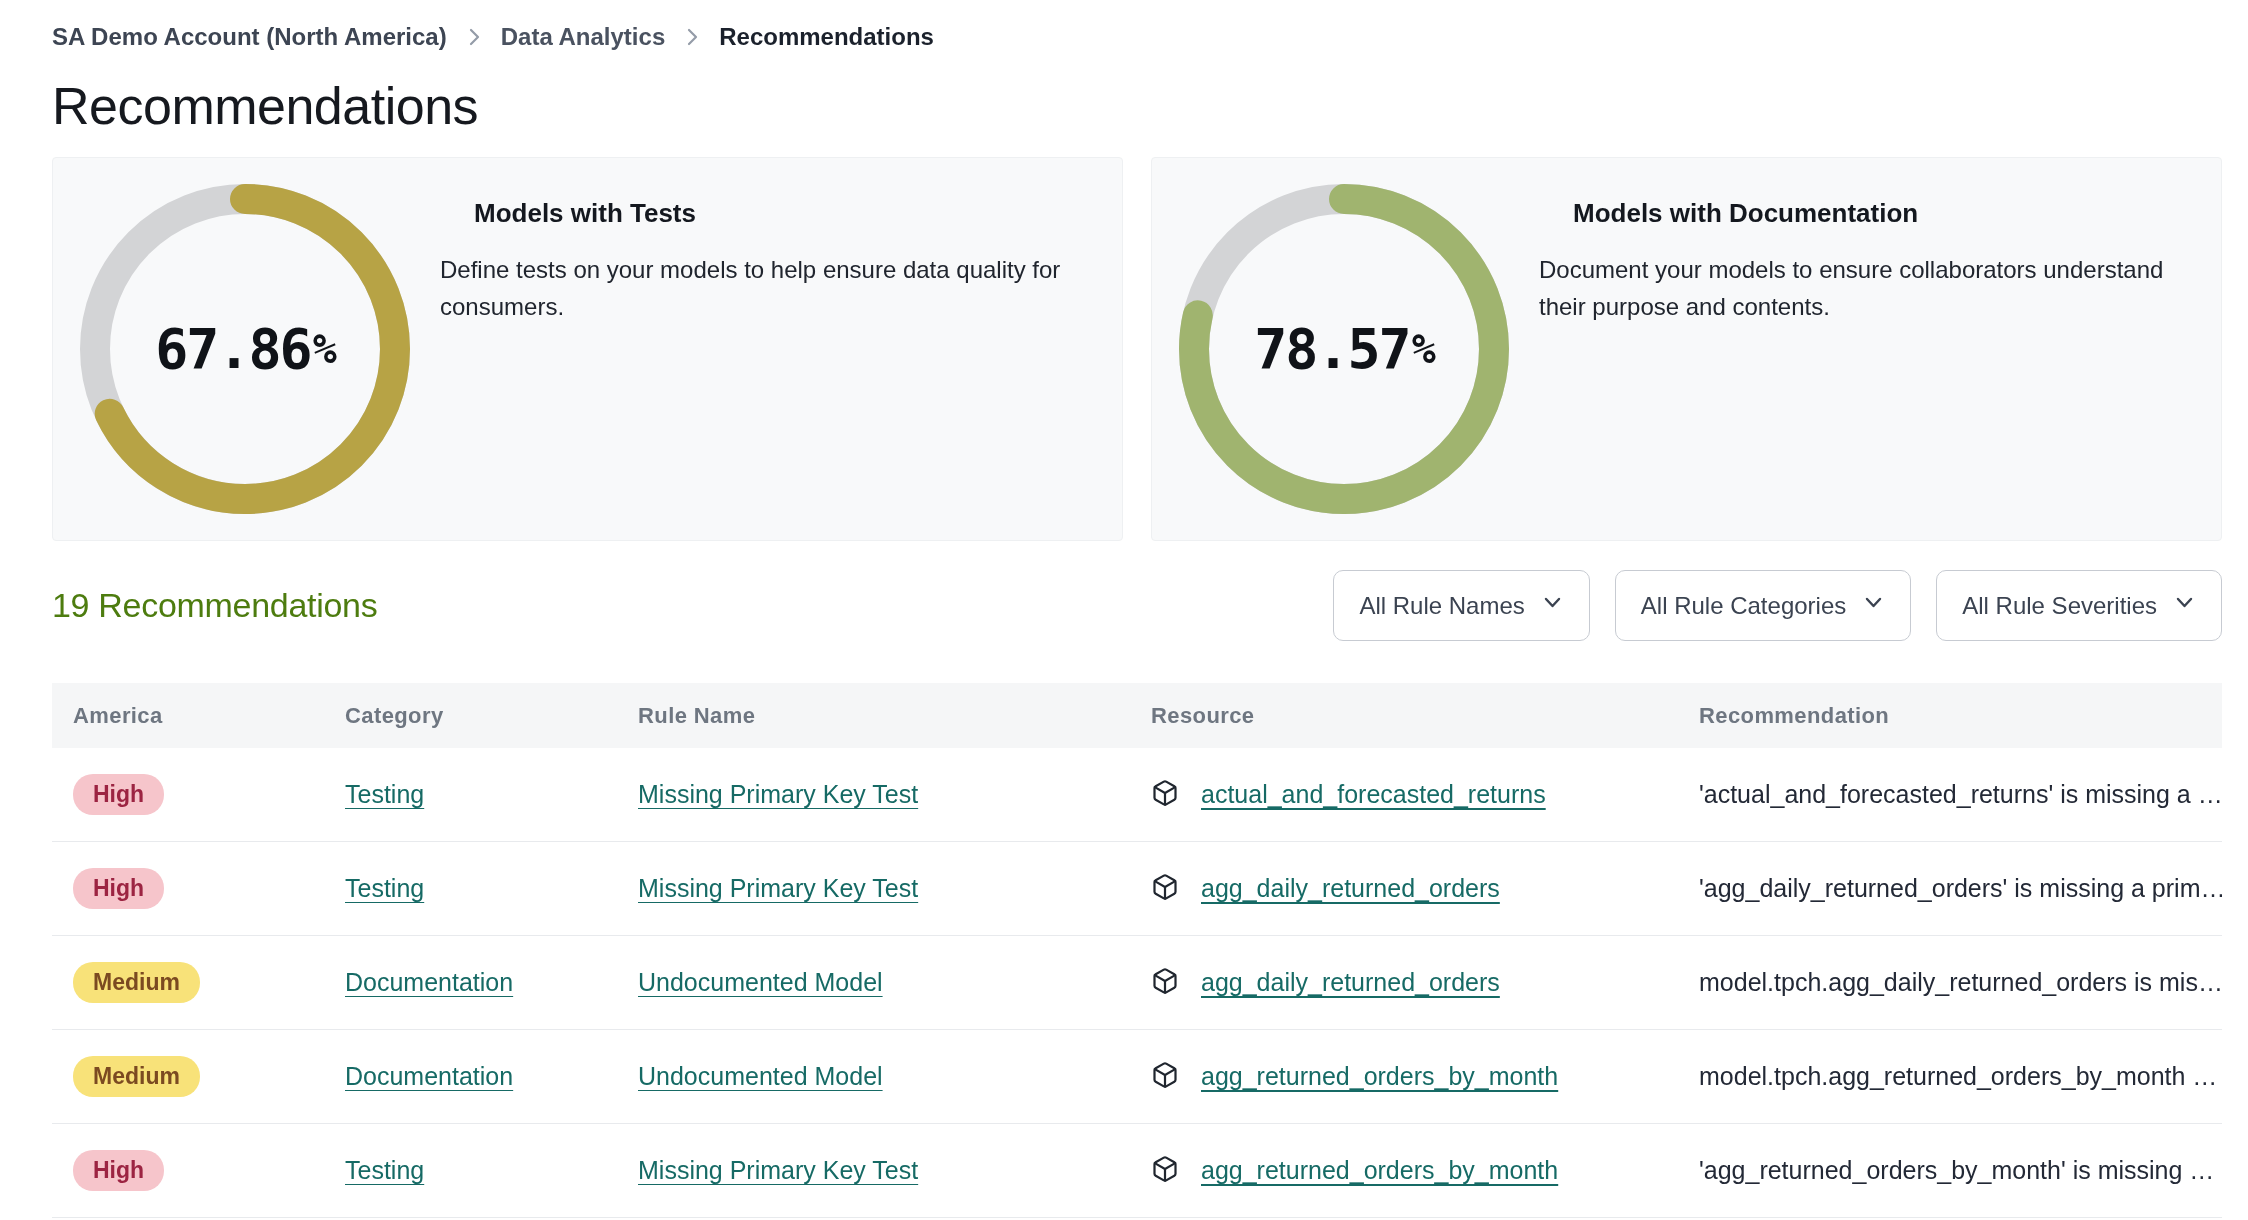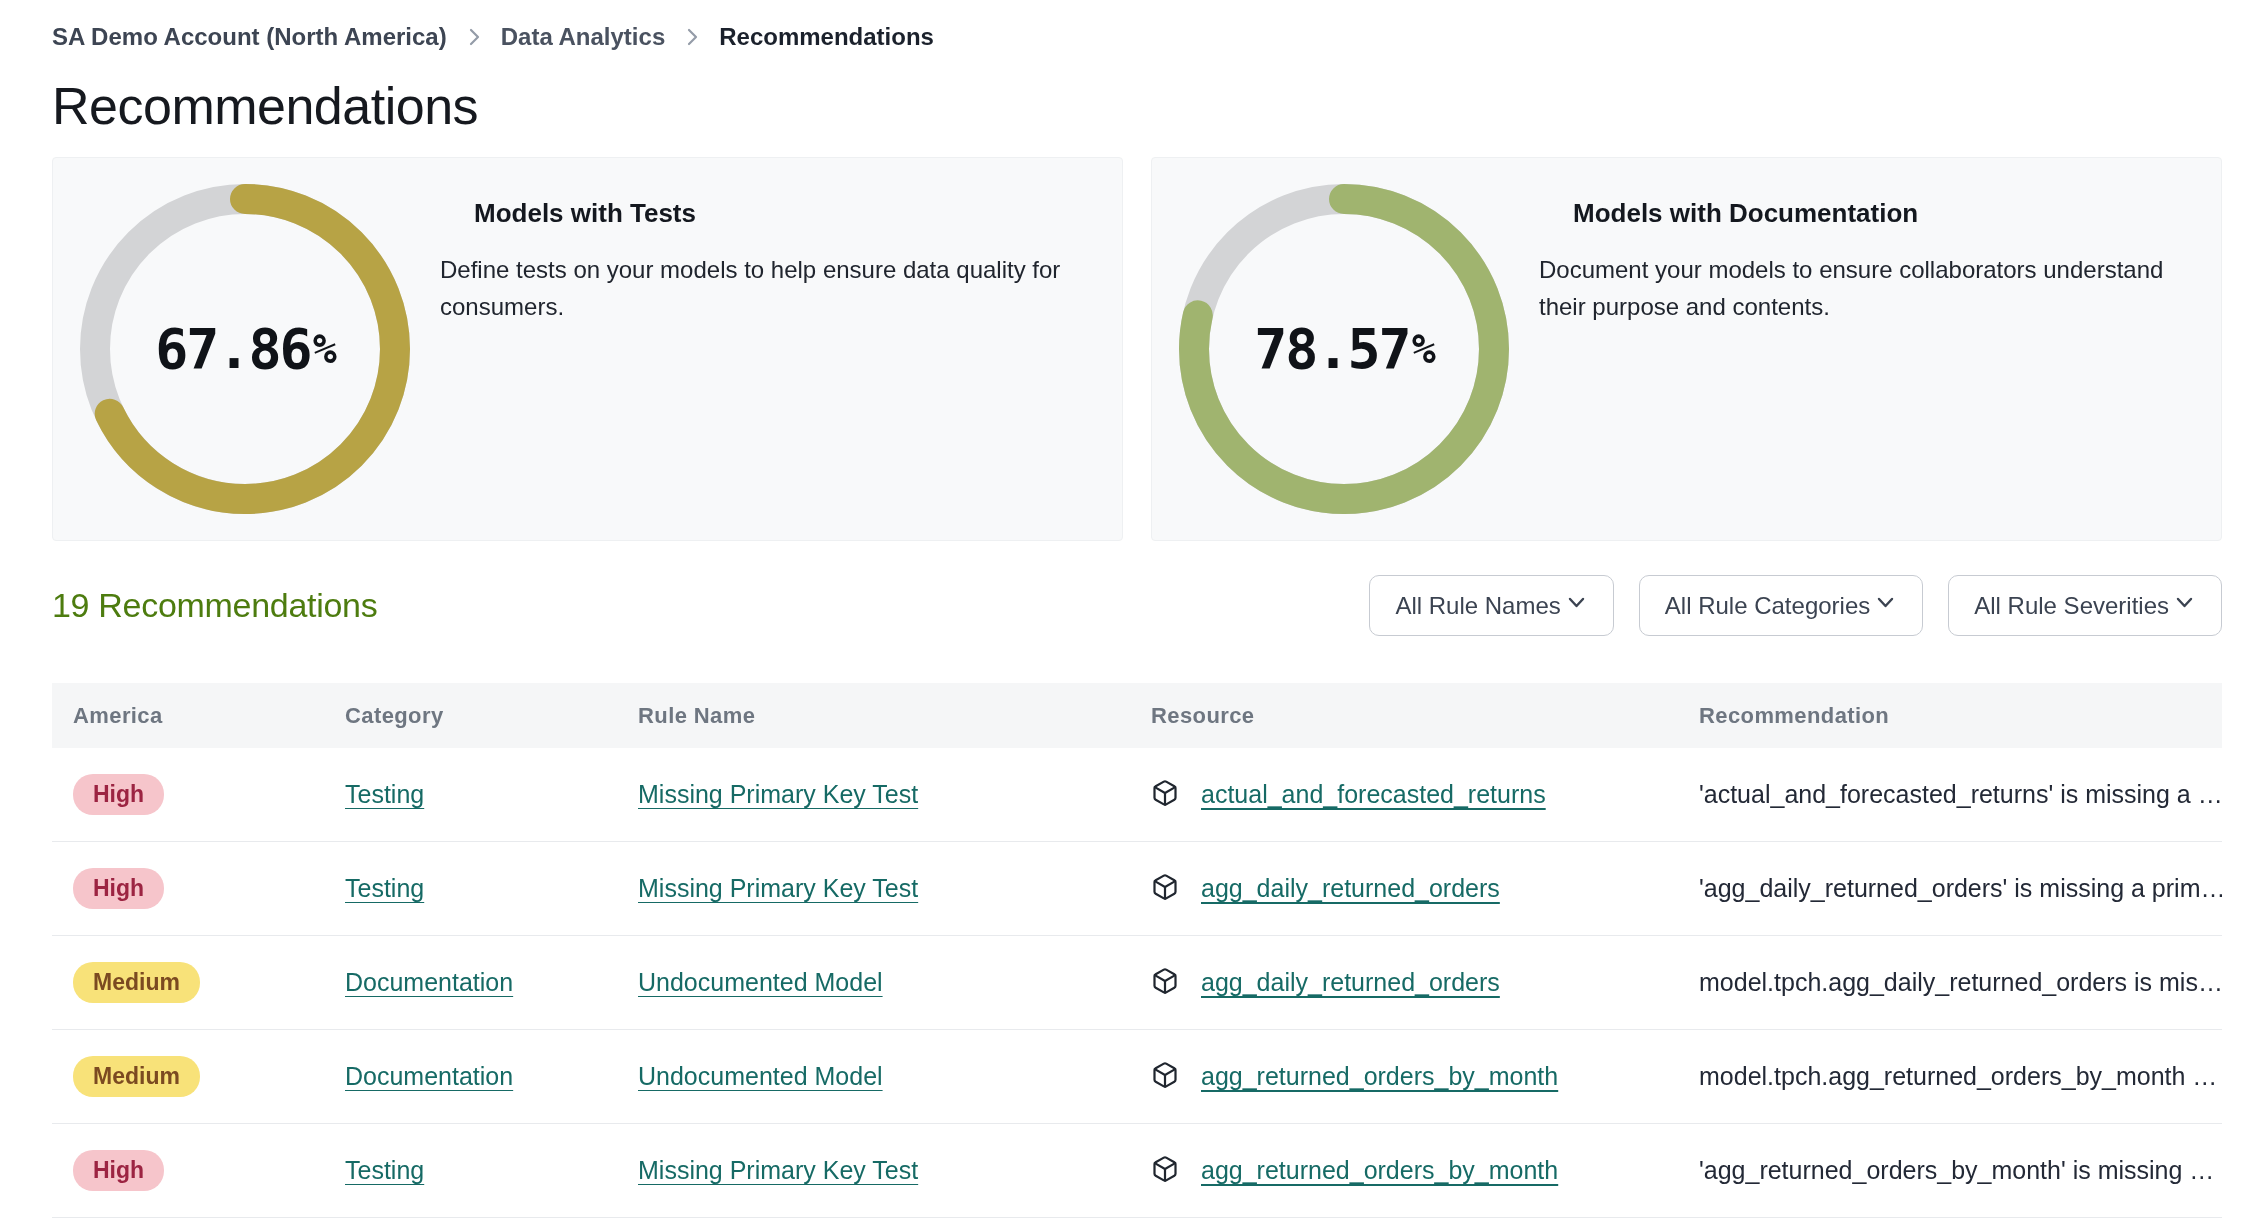--- a/index.html
+++ b/index.html
@@ -26,21 +26,21 @@
     font-family:"DejaVu Sans Mono",monospace; font-weight:700; font-size:55px; color:#101318; letter-spacing:-2px; }
   .donut-label .pct-symbol { font-size:40px; margin-left:2px; }
   .card-text { margin-left:387px; padding-top:40px; padding-right:40px; }
   .card-title { font-size:26px; font-weight:700; color:#14181f;margin-left:34px; }
   .card-desc { margin-top:22px; font-size:24px; line-height:37px; color:#20252e; max-width:645px; }
 
   
   .list-toolbar { display:flex; align-items:center; justify-content:space-between; margin-top:34px; height:61px; }
   .count-heading { font-size:34px; font-weight:500; color:#4d7c0f; letter-spacing:-0.3px; }
   .filters { display:flex; gap:25px; }
-  .filter-btn { display:flex; align-items:center; gap:4px; height:61px; padding:0 25px;
+  .filter-btn { display:flex; align-items:center; gap:16px; height:71px; padding:0 25px;
     background:#ffffff; border:1.5px solid #c7cbd2; border-radius:10px; cursor:pointer;
     font-size:24px; font-weight:500; color:#3b4351; font-family:inherit; }
 
   
   .table { margin-top:47px; width:100%; }
   .thead, .trow { display:grid; grid-template-columns:272px 293px 513px 548px 1fr; align-items:center; }
   .thead { height:65px; background:#f5f6f7; }
   .th { font-size:22px; font-weight:700; color:#6e7681; letter-spacing:0.4px; padding-left:21px; }
   .trow { height:94px; border-bottom:1px solid #e8eaed; background:#fff; }
   .td { padding-left:21px; overflow:hidden; }

